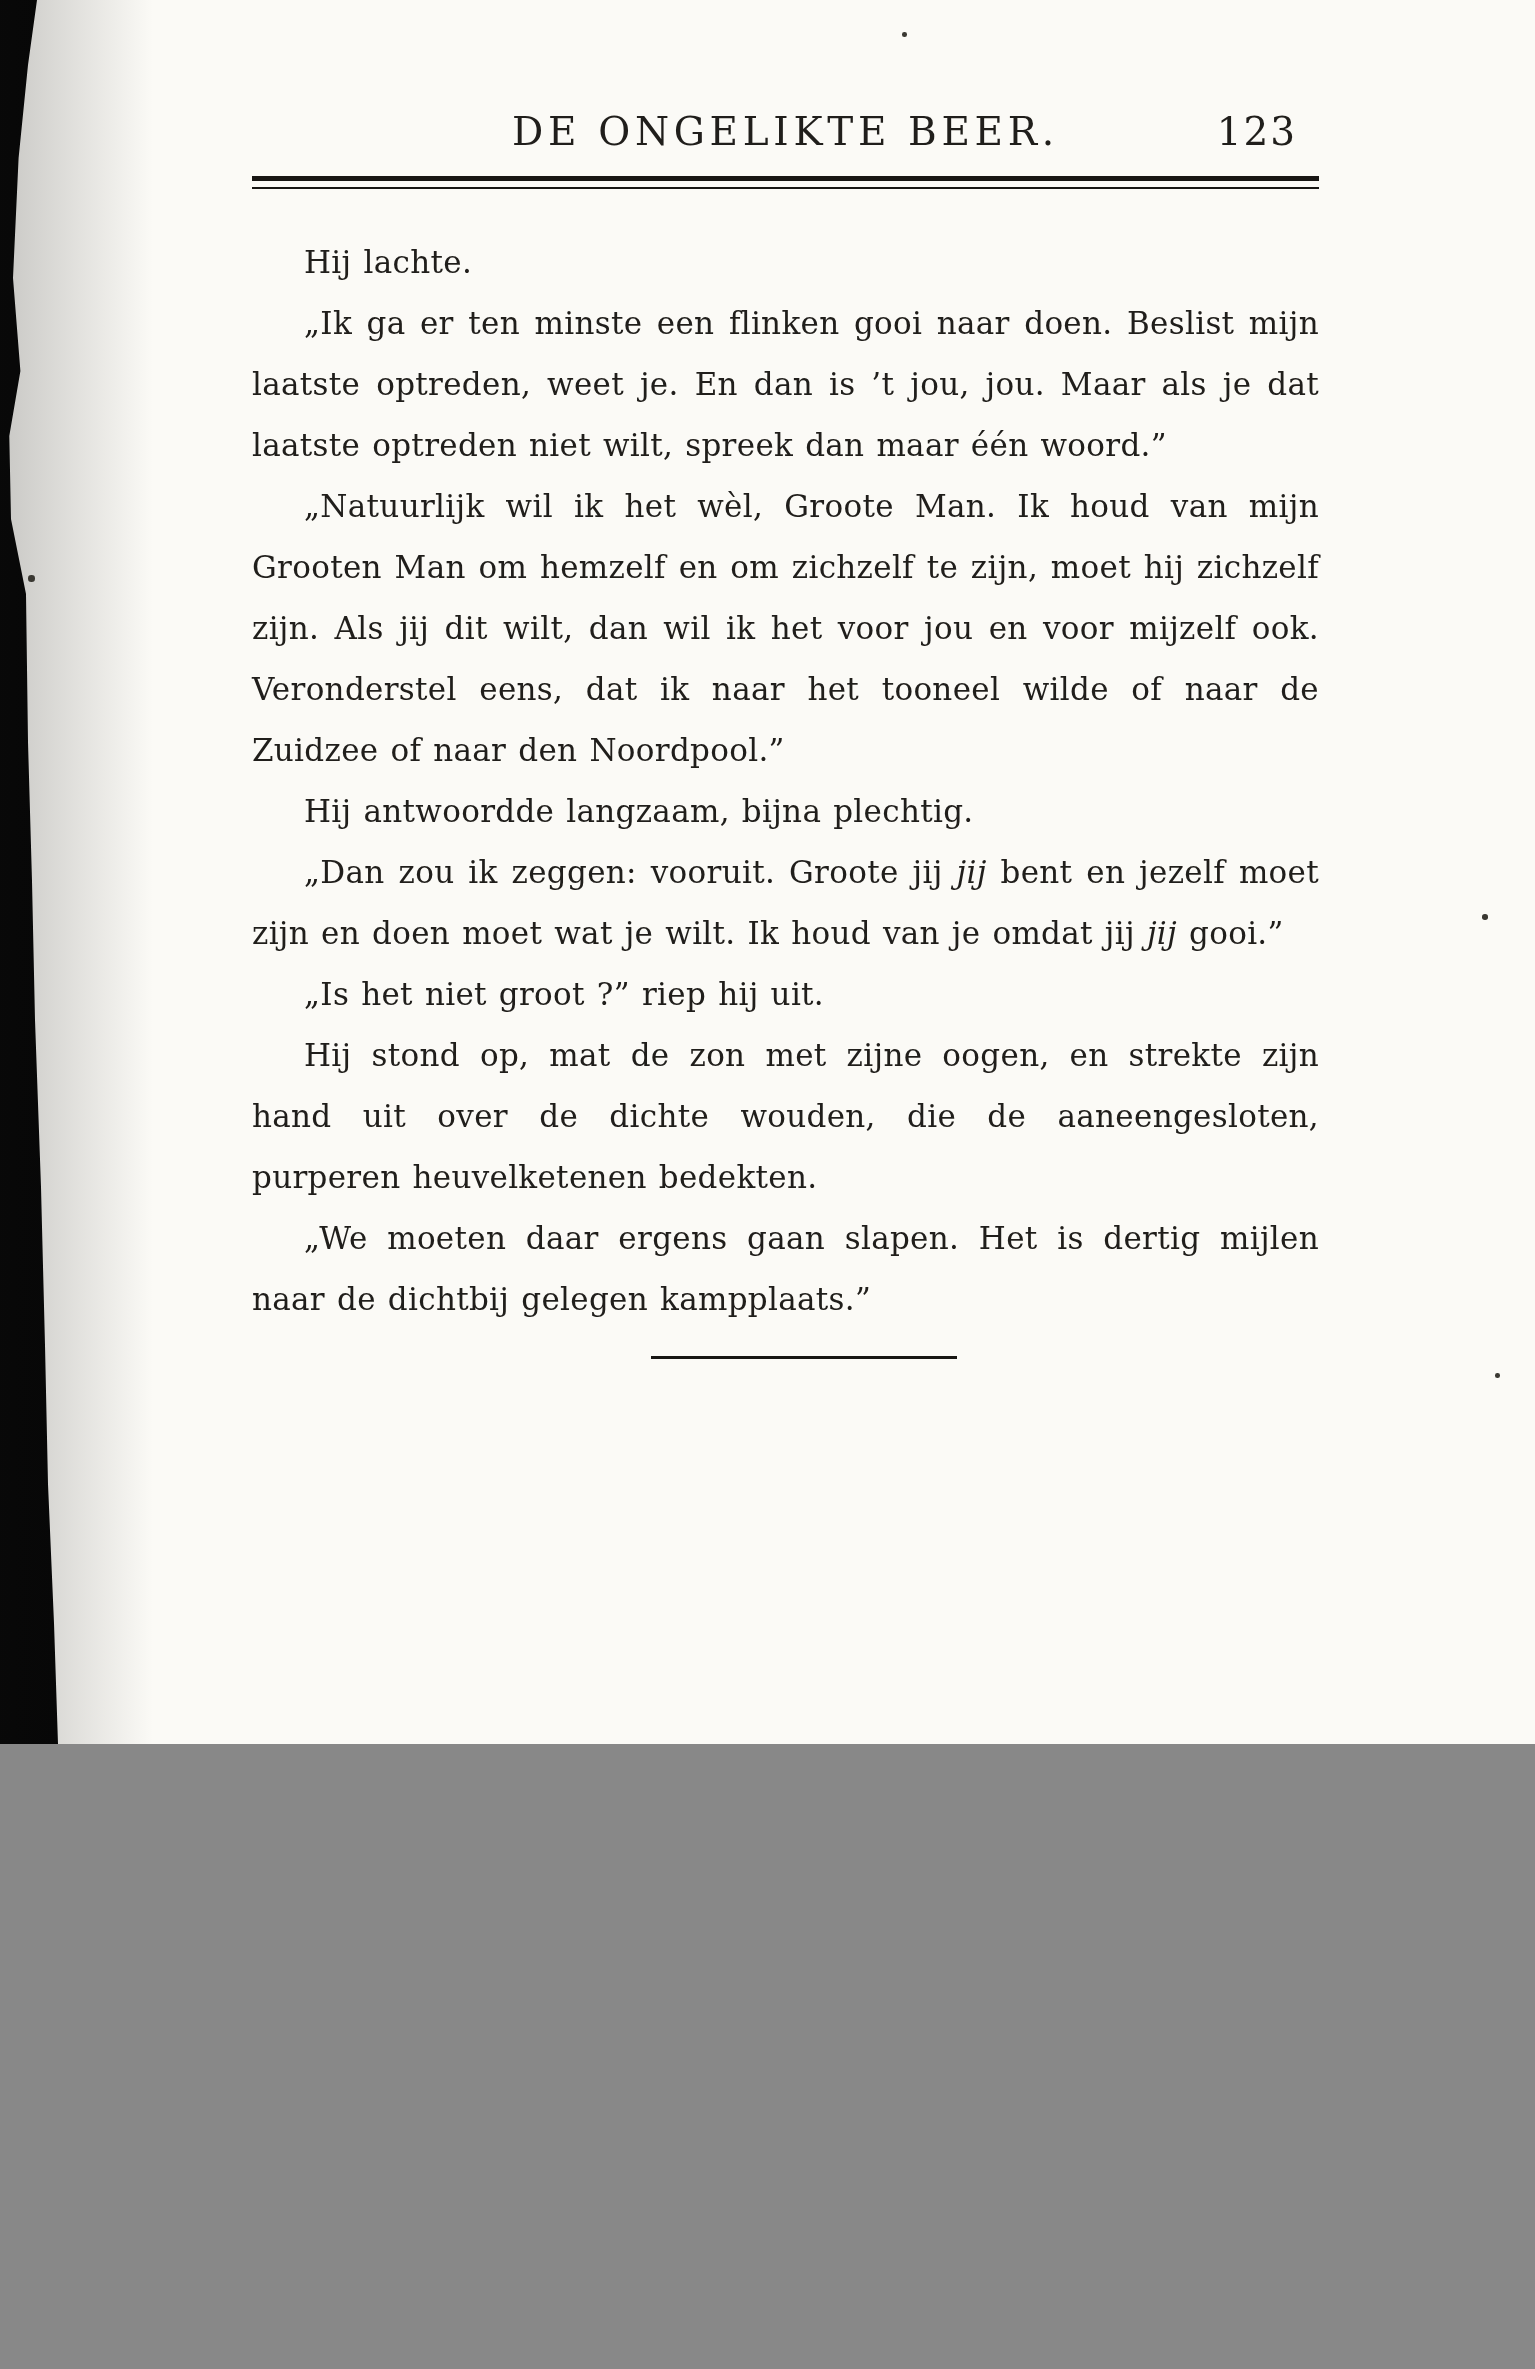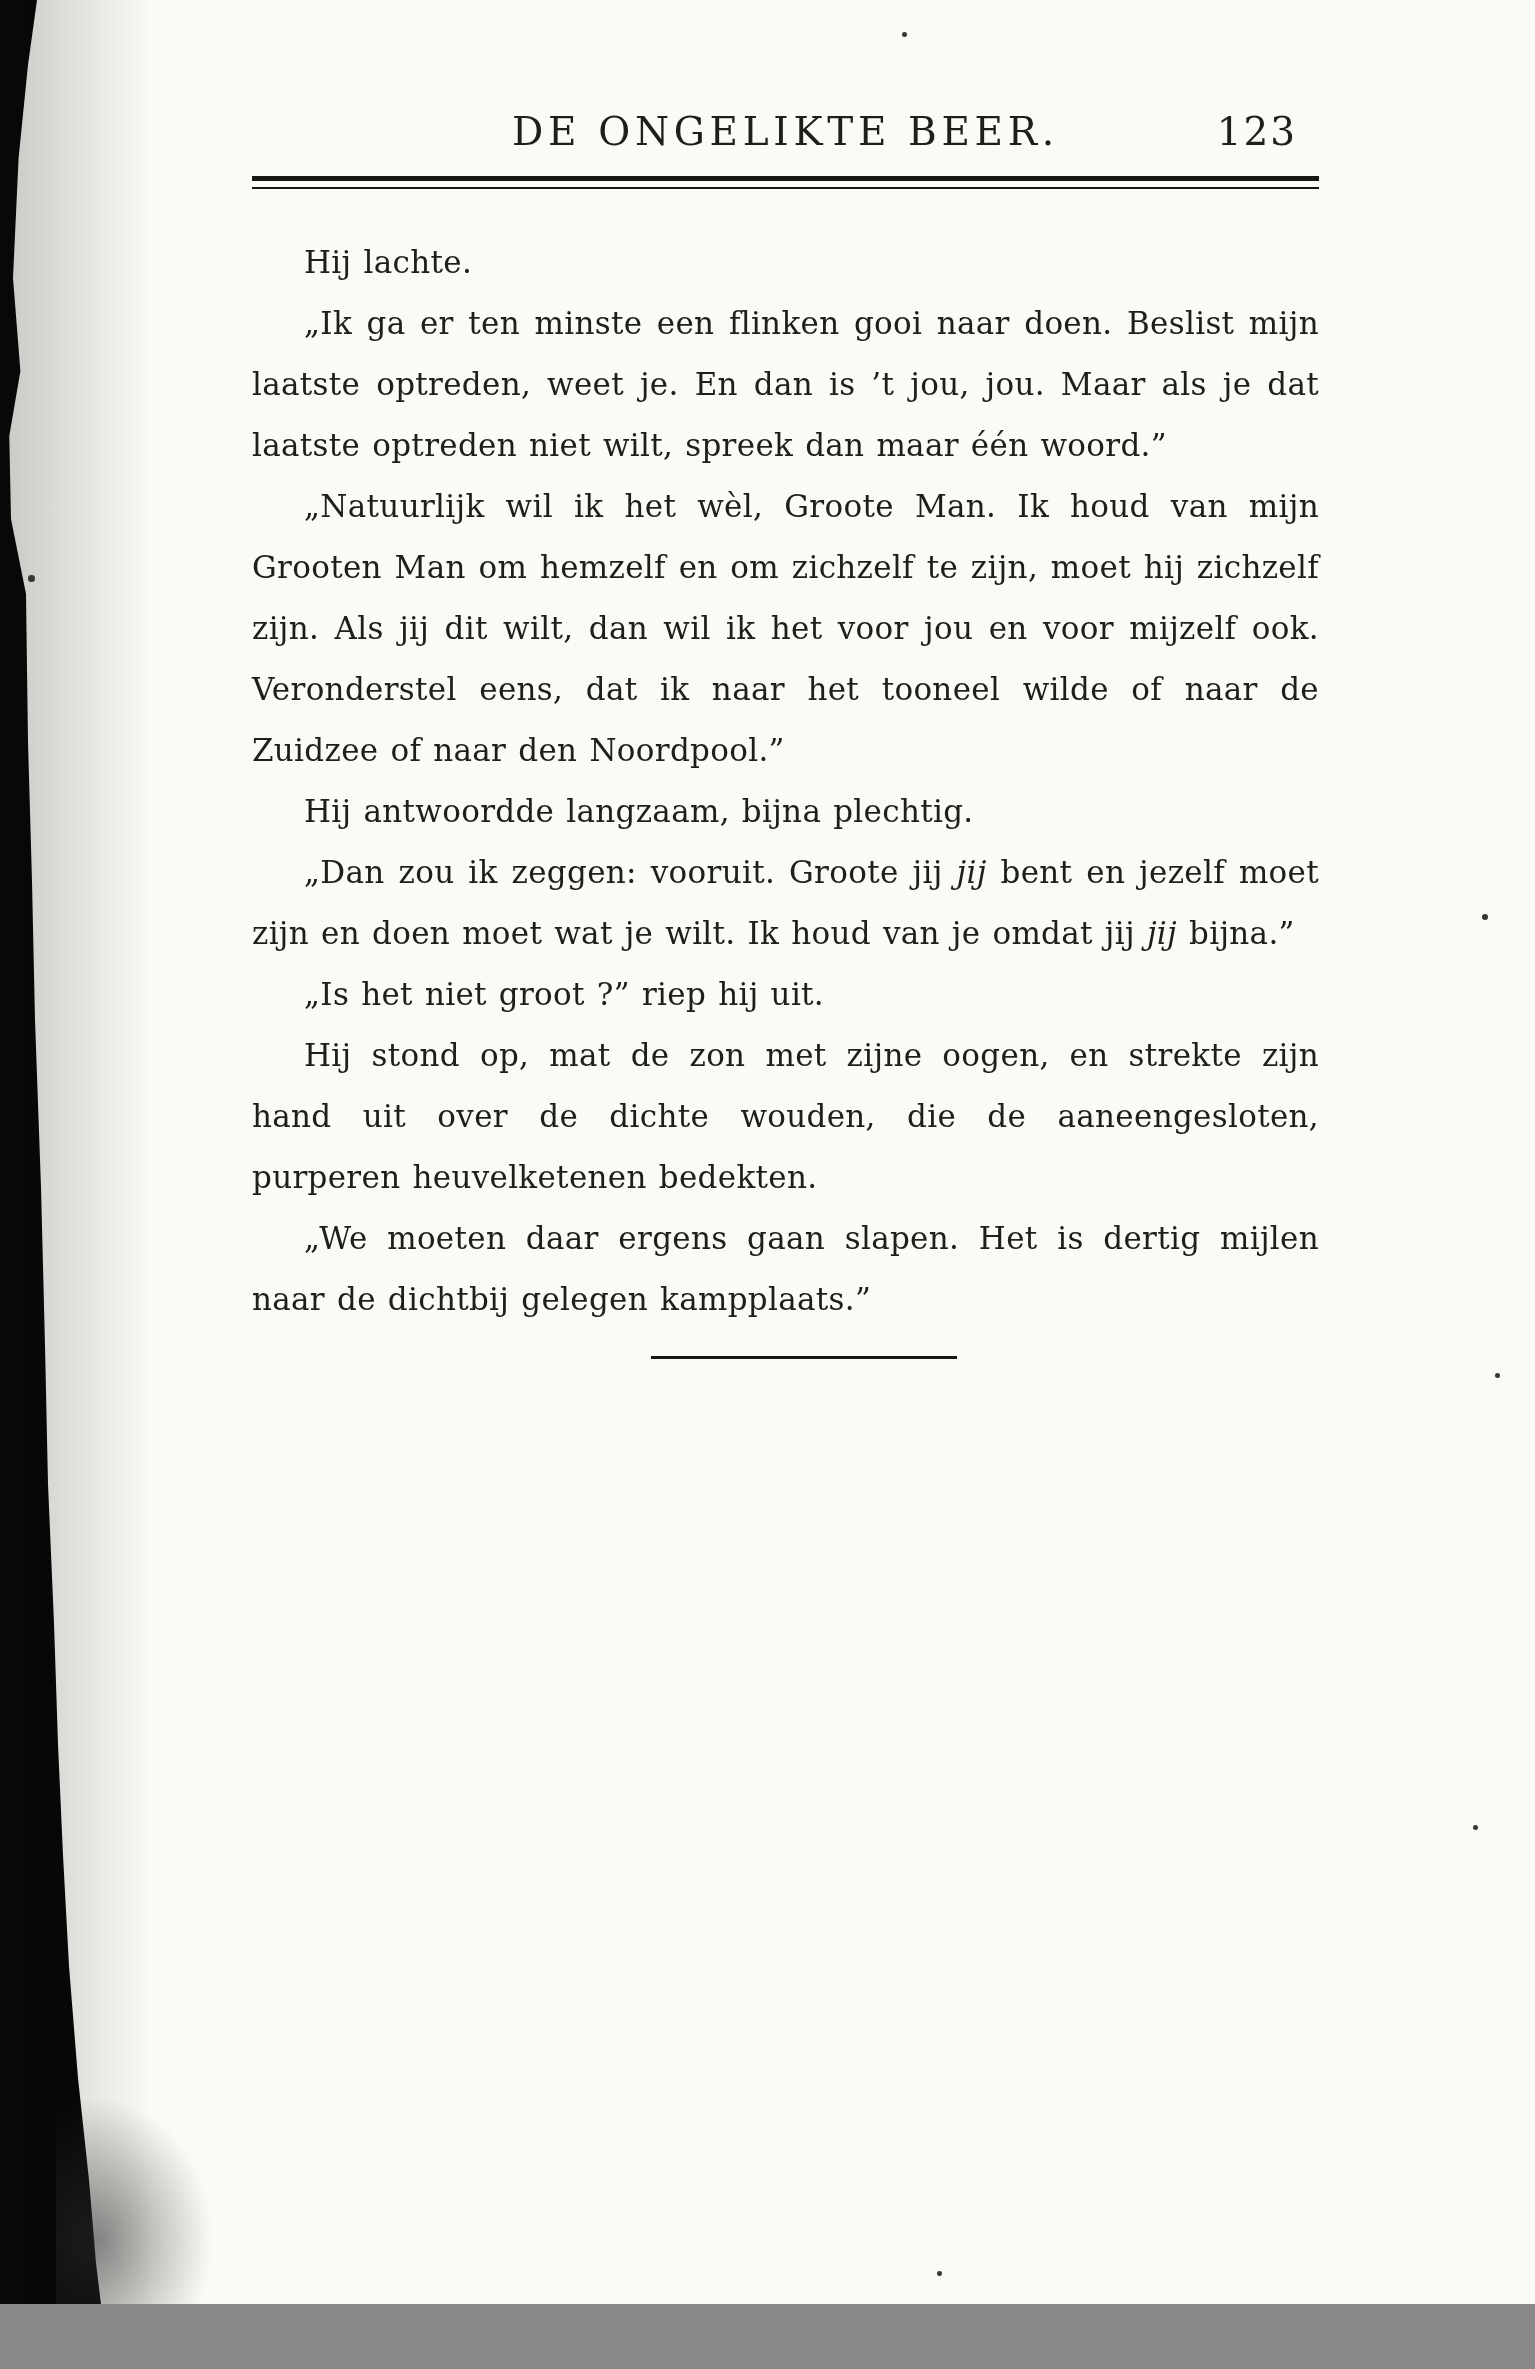--- a/index.html
+++ b/index.html
@@ -1,19 +1,19 @@
 <!DOCTYPE html>
 <html style="font-size:15px"><head>
 <meta charset="utf-8">
 <style>
   html, body { margin: 0; padding: 0; background: #888; }
   .page {
     position: relative;
     width: 1535px;
-    height: 2304px;
+    height: 1744px;
     background: #fbfaf6;
     overflow: hidden;
     font-family: "DejaVu Serif", "Liberation Serif", serif;
     color: #201e1b;
   }
   
   .binding-band {
     position: absolute;
     left: 0; top: 0;
     width: 130px; height: 2370px;
@@ -110,21 +110,21 @@
     </div>
 
     <div class="rule-thick"></div>
     <div class="rule-thin"></div>
 
     <div class="body-text">
         <p><span>Hij lachte.</span></p>
         <p><span>„Ik ga er ten minste een flinken gooi naar doen. Beslist mijn laatste optreden, weet je. En dan is ’t jou, jou. Maar als je dat laatste optreden niet wilt, spreek dan maar één woord.”</span></p>
         <p><span>„Natuurlijk wil ik het wèl, Groote Man. Ik houd van mijn Grooten Man om hemzelf en om zichzelf te zijn, moet hij zichzelf zijn. Als jij dit wilt, dan wil ik het voor jou en voor mijzelf ook. Veronderstel eens, dat ik naar het tooneel wilde of naar de Zuidzee of naar den Noordpool.”</span></p>
         <p><span>Hij antwoordde langzaam, bijna plechtig.</span></p>
-        <p><span>„Dan zou ik zeggen: vooruit. Groote jij </span><span class="italic">jij</span><span> bent en jezelf moet zijn en doen moet wat je wilt. Ik houd van je omdat jij </span><span class="italic">jij</span><span> bijna.”</span></p>
+        <p><span>„Dan zou ik zeggen: vooruit. Groote jij </span><span class="italic">jij</span><span> bent en jezelf moet zijn en doen moet wat je wilt. Ik houd van je omdat jij </span><span class="italic">jij</span><span> gooi.”</span></p>
         <p><span>„Is het niet groot ?” riep hij uit.</span></p>
         <p><span>Hij stond op, mat de zon met zijne oogen, en strekte zijn hand uit over de dichte wouden, die de aaneengesloten, purperen heuvelketenen bedekten.</span></p>
         <p><span>„We moeten daar ergens gaan slapen. Het is dertig mijlen naar de dichtbij gelegen kampplaats.”</span></p>
       </div>
 
     <div class="footer-rule"></div>
 
   </div>
 </div>
 

